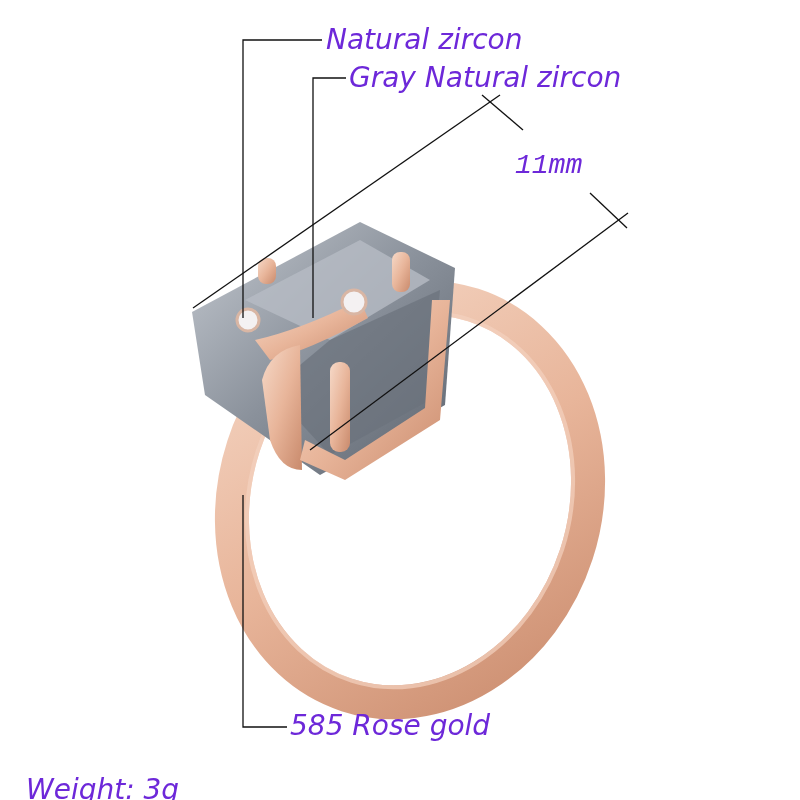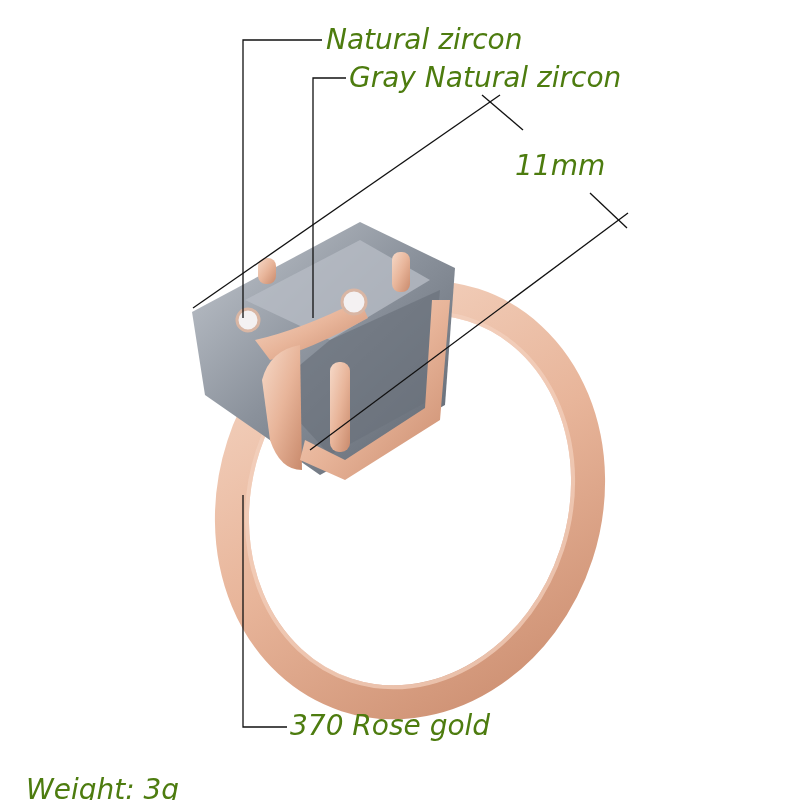--- a/index.html
+++ b/index.html
@@ -1,17 +1,17 @@
 <!DOCTYPE html>
 <html><head>
 <meta charset="utf-8">
 <style>
   html, body { margin: 0; padding: 0; background: #ffffff; }
   body { width: 800px; height: 800px; position: relative; overflow: hidden; font-family: "DejaVu Sans", sans-serif; }
-  .label { position: absolute; font-style: italic; color: #4d7c0f; font-size: 28px; white-space: nowrap; line-height: 1; text-align: center; }
+  .label { position: absolute; font-style: italic; color: #6d28d9; font-size: 28px; white-space: nowrap; line-height: 1; text-align: center; }
   svg.scene { position: absolute; left: 0; top: 0; }
 </style>
 </head>
 <body>
 
 <svg class="scene" width="800" height="800" viewBox="0 0 800 800">
   <defs>
     <linearGradient id="gold" x1="0" y1="0" x2="1" y2="1">
       <stop offset="0" stop-color="#f6d9c8"></stop>
       <stop offset="0.5" stop-color="#e8b59a"></stop>
@@ -55,15 +55,15 @@
     <line x1="193" y1="308" x2="500" y2="95"></line>
     <line x1="482" y1="95" x2="523" y2="130"></line>
     <line x1="310" y1="450" x2="628" y2="213"></line>
     <line x1="590" y1="193" x2="627" y2="228"></line>
     <polyline points="243,495 243,727 287,727"></polyline>
   </g>
 </svg>
 
 <div class="label" style="left:326px; top:26px;">Natural zircon</div>
 <div class="label" style="left:349px; top:64px;font-style:italic;">Gray Natural zircon</div>
-<div class="label" style="left:515px; top:152px;">11mm</div>
-<div class="label" style="left:290px; top:712px;">370 Rose gold</div>
+<div class="label" style="left:515px; top:152px;font-family:Liberation Mono, monospace;">11mm</div>
+<div class="label" style="left:290px; top:712px;">585 Rose gold</div>
 <div class="label" style="left:26px; top:776px;">Weight:  3g</div>
 
 </body></html>

